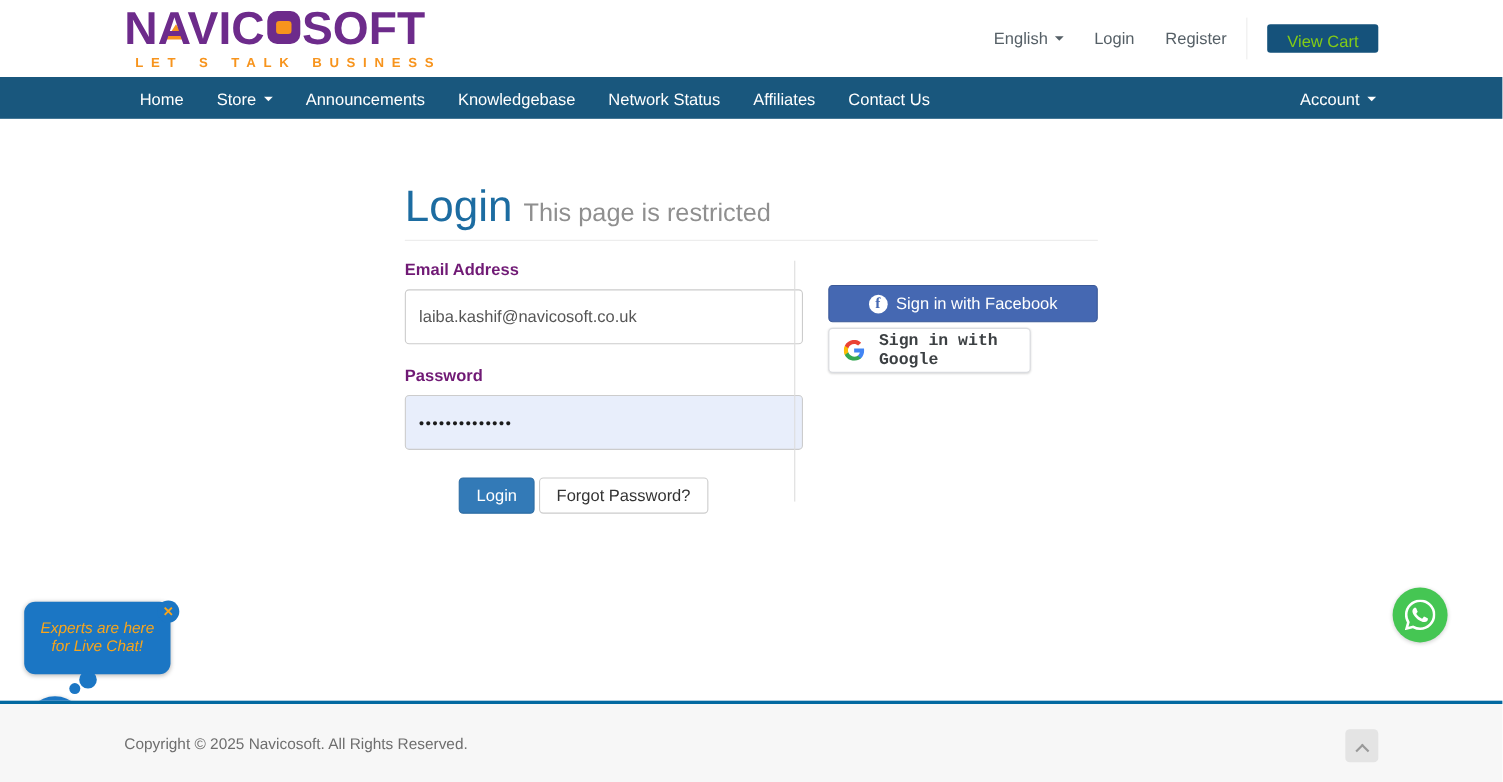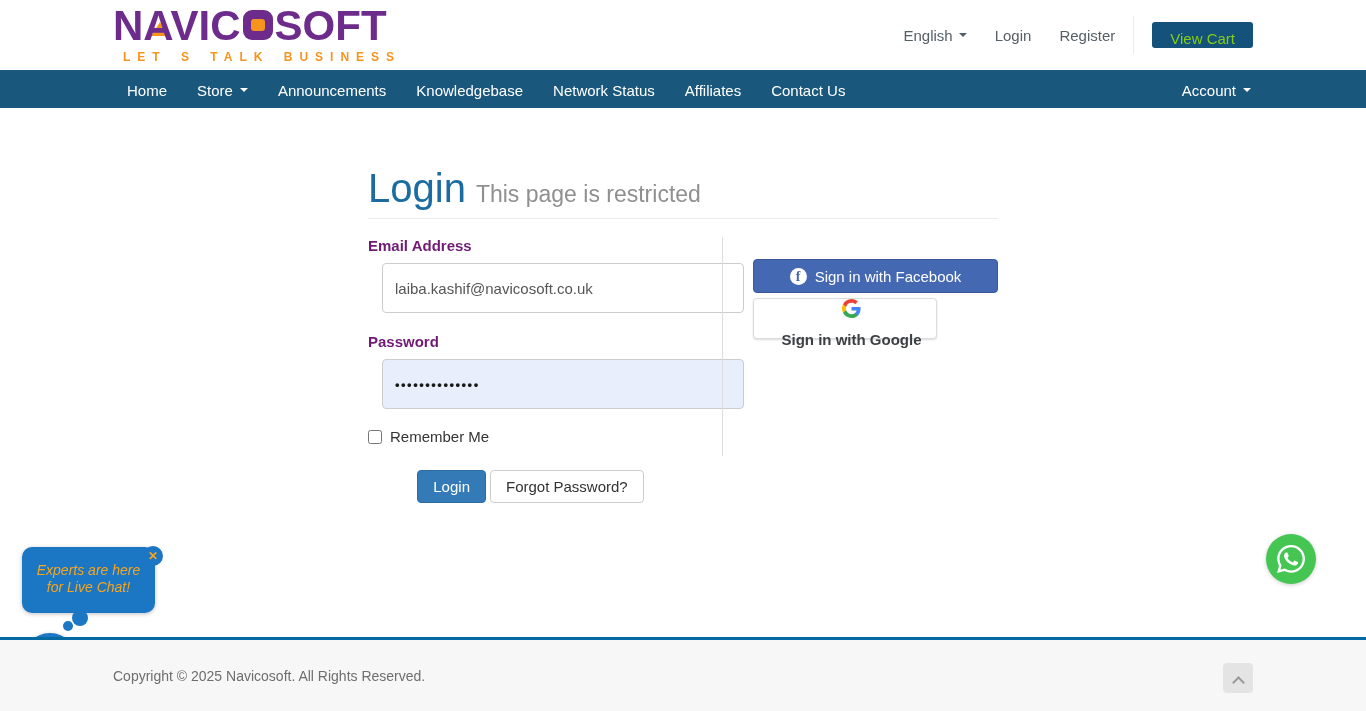--- a/index.html
+++ b/index.html
@@ -34,36 +34,36 @@
   .nav-account { margin-left:auto; margin-right:2px; }
 
   
   .page-title { position:absolute; left:368px; top:166px; width:630px; white-space:nowrap; }
   .page-title .t { font-size:40px; font-weight:300; color:#1c6ca1; }
   .page-title .s { font-size:23px; font-weight:300; color:#8f8f8f; margin-left:10px; }
   .title-rule { position:absolute; left:368px; top:218px; width:630px; height:1px; background:#ebebeb; }
 
   .login-form { position:absolute; left:368px; top:237px; width:325px; }
   .field-label { display:block; font-size:15px; font-weight:bold; color:#701a75; margin-bottom:9px; }
-  .text-input { width:362px; height:33px; border:1px solid #ccc; border-radius:4px; padding:24px 12px; font-size:15px; color:#555; font-family:"Liberation Sans", sans-serif; background:#fff;margin-left:14px; }
+  .text-input { width:362px; height:33px; border:1px solid #ccc; border-radius:4px; padding:24px 12px; font-size:15px; color:#555; font-family:"Liberation Sans", sans-serif; background:#fff; }
   .password-input { background:#e8eefb; color:#1a1a1a; font-size:13px; letter-spacing:1.5px; font-weight:bold; }
   .label-gap { margin-top:20px; }
   .remember-row { margin-top:19px; display:flex; align-items:center; gap:8px; }
   .remember-row input { width:14px; height:14px; cursor:pointer; }
   .remember-row label { font-size:15px; color:#333; }
   .btn-row { margin-top:25px; display:flex; justify-content:center; gap:4px; }
   .btn-primary { background:#337ab7; border:1px solid #2e6da4; color:#fff; font-size:15px; border-radius:4px; padding:6px 15px; height:33px; cursor:pointer; font-family:"Liberation Sans", sans-serif; }
   .btn-default { background:#fff; border:1px solid #ccc; color:#333; font-size:15px; border-radius:4px; padding:6px 15px; height:33px; cursor:pointer; font-family:"Liberation Sans", sans-serif; }
 
   .v-divider { position:absolute; left:722px; top:237px; width:1px; height:219px; background:#ddd; }
 
   .social { position:absolute; left:753px; top:259px; }
   .fb-btn { width:245px; height:34px; background:#4568b2; border:1px solid #3b5998; border-radius:4px; color:#fff; font-size:15px; display:flex; align-items:center; justify-content:center; gap:8px; cursor:pointer; font-family:"Liberation Sans", sans-serif; }
   .fb-icon { width:17px; height:17px; background:#fff; color:#4568b2; border-radius:50%; font-weight:bold; font-size:14px; line-height:17px; text-align:center; font-family:"Liberation Serif", serif; }
-  .g-btn { margin-top:5px; width:184px; height:41px; background:#fff; border:1px solid #dadce0; border-radius:4px; box-shadow:0 1px 2px rgba(0,0,0,.15); display:flex; align-items:center; padding-left:13px; gap:13px; cursor:pointer; font-family:Liberation Sans, sans-serif;flex-direction:column; }
+  .g-btn { margin-top:5px; width:184px; height:41px; background:#fff; border:1px solid #dadce0; border-radius:4px; box-shadow:0 1px 2px rgba(0,0,0,.15); display:flex; align-items:center; padding-left:13px; gap:13px; cursor:pointer; font-family:Liberation Mono, monospace; }
   .g-btn span.txt { font-size:15px; color:#3c4043; font-weight:bold; }
 
   
   .footer { position:absolute; left:0; top:637px; width:1366px; height:74px; background:#f7f7f7; border-top:3px solid #0369a1; }
   .copyright { position:absolute; left:113px; top:28px; font-size:14px; color:#6e6e6e; }
   .scroll-top { position:absolute; left:1223px; top:23px; width:30px; height:30px; background:#e4e4e4; border:none; border-radius:4px; cursor:pointer; }
   .scroll-top .chev { display:block; width:9px; height:9px; border-left:2px solid #999; border-top:2px solid #999; transform:rotate(45deg); margin:9px auto 0; }
 
   
   .chat-bubble { position:absolute; left:22px; top:547px; width:133px; height:66px; background:#1b76c4; border-radius:10px; color:#f8a51b; font-style:italic; font-size:14px; text-align:center; padding:15px 6px; line-height:17px; box-shadow:0 1px 4px rgba(0,0,0,.25); }
@@ -120,24 +120,20 @@
 <div class="page-title">
   <span class="t">Login</span><span class="s">This page is restricted</span>
 </div>
 <div class="title-rule"></div>
 
 <div class="login-form">
   <label class="field-label">Email Address</label>
   <input class="text-input" type="text" value="laiba.kashif@navicosoft.co.uk" style="">
   <label class="field-label label-gap">Password</label>
   <input class="text-input password-input" type="text" value="••••••••••••••" style="">
-  <div class="remember-row">
-    <input type="checkbox" style="">
-    <label>Remember Me</label>
-  </div>
   <div class="btn-row">
     <button class="btn-primary">Login</button>
     <button class="btn-default">Forgot Password?</button>
   </div>
 </div>
 
 <div class="v-divider"></div>
 
 <div class="social">
   <div class="fb-btn">

